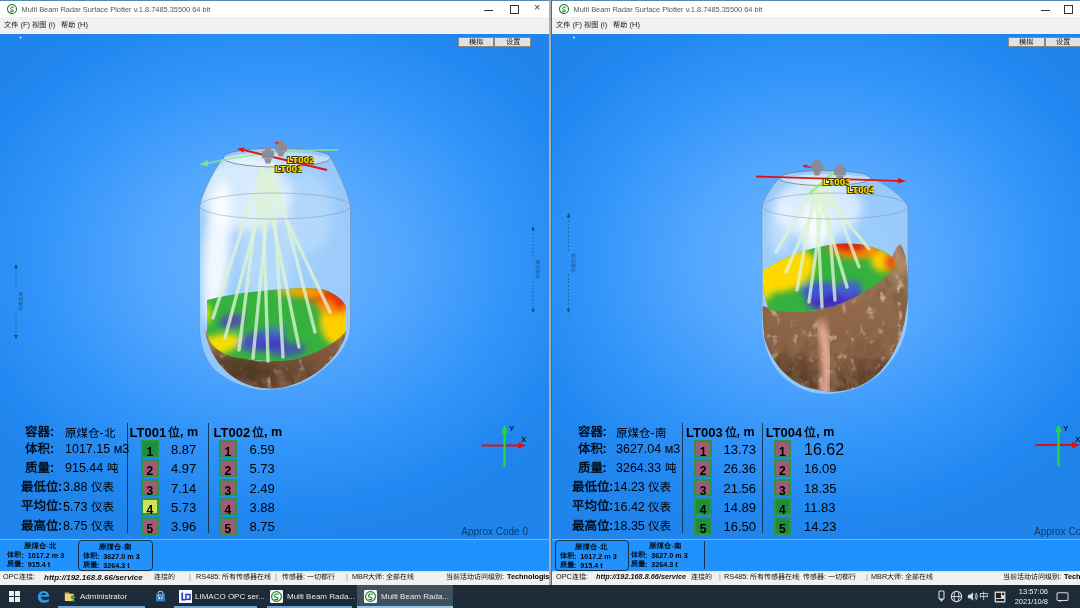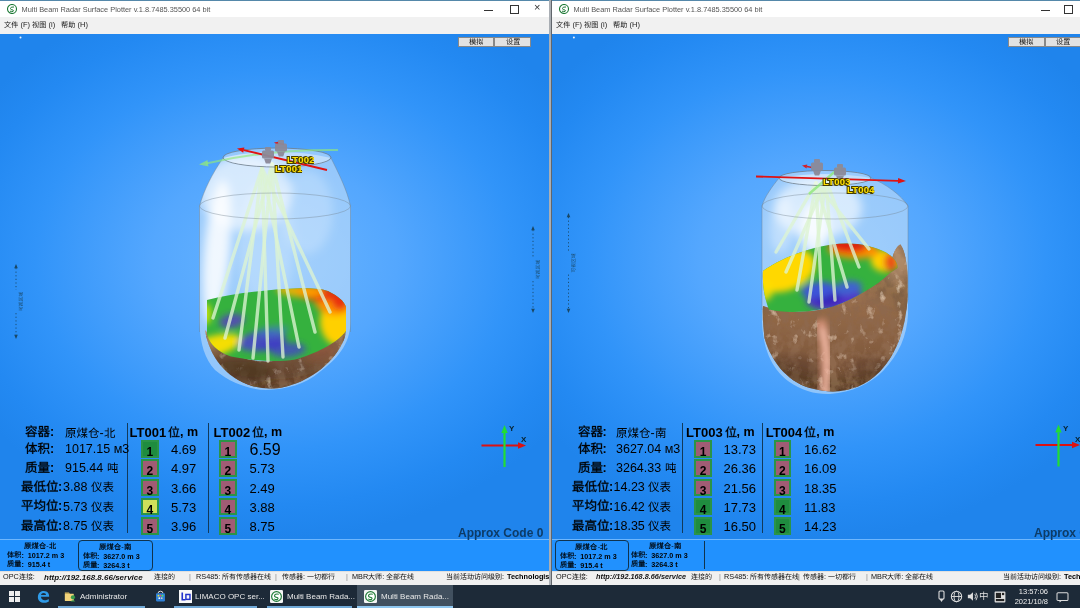--- a/index.html
+++ b/index.html
@@ -10,21 +10,21 @@
 .client{position:absolute;left:0;top:34px;width:100%;height:537px;
 background:radial-gradient(64% 52% at 50% 42%,#6ab5ff 0%,#54a7fe 35%,#3194f9 68%,#2389f2 88%,#1f84ec 100%)}
 .tabstrip{position:absolute;left:0;top:538.5px;width:100%;height:32.5px;background:#2191fe;
 border-top:1px solid rgba(255,255,255,0.35)}
 .sq{width:17.5px;height:17.5px;border:2.2px solid #2b9447;text-align:center;box-sizing:border-box}
 .sq span{font-size:12px;font-weight:bold;line-height:12.5px;color:#000}
 .tbn{top:36.5px;width:36.8px;height:10.5px;background:#e2e2e2;border:1px solid #888;box-sizing:border-box;
 display:flex;align-items:center;justify-content:center}
 .tbt{font-size:8px;color:#e8e8e8;top:592px}
 .tl{font-size:7.2px;font-weight:bold;color:#000}
-.approx{font-size:12px;color:#0d3b66;font-weight:bold}
+.approx{font-size:10px;color:#0d3b66;font-weight:normal}
 #tb{position:absolute;left:0;top:585px;width:1080px;height:23px;background:#1d2a38}
 </style></head><body>
 <svg width="0" height="0" style="position:absolute">
     <defs>
       <path id="u4e00" d="M44 449V531H960V449Z"></path>
       <path id="u4e2d" d="M458 40V219H96V694H171V632H458V959H537V632H825V689H902V219H537V40ZM171 558V292H458V558ZM825 558H537V292H825Z"></path>
       <path id="u4ed3" d="M496 39C397 202 218 344 31 425C51 443 73 470 85 490C134 466 182 439 229 408V803C229 909 270 934 406 934C437 934 666 934 699 934C825 934 853 893 868 739C844 734 811 721 792 708C783 835 771 860 696 860C645 860 447 860 407 860C323 860 307 850 307 803V467H686C680 588 672 638 659 653C651 660 642 662 624 662C605 662 553 662 499 656C508 675 516 703 517 723C572 726 627 727 655 724C685 723 707 717 724 698C746 671 755 604 763 429C763 418 764 395 764 395H249C345 329 432 248 503 159C624 301 759 394 919 476C930 454 951 428 971 412C805 337 660 245 544 104L566 69Z"></path>
       <path id="u4eea" d="M540 93C585 158 633 246 653 299L716 263C696 210 646 126 601 63ZM838 98C802 312 746 499 632 646C532 507 472 325 436 113L364 124C406 360 471 557 580 707C502 788 402 854 271 903C286 918 307 945 316 961C445 910 546 844 625 764C701 849 794 916 912 962C924 942 948 912 966 897C848 855 754 789 679 704C807 546 871 344 913 111ZM266 44C210 196 117 346 18 443C32 460 53 499 61 517C96 481 130 439 162 394V958H234V281C274 212 309 139 338 65Z"></path>
       <path id="u4ef6" d="M317 539V612H604V960H679V612H953V539H679V318H909V245H679V52H604V245H470C483 200 494 152 504 105L432 90C409 221 367 350 309 433C327 442 359 460 373 471C400 429 425 376 446 318H604V539ZM268 44C214 195 126 345 32 443C45 460 67 499 75 517C107 483 137 443 167 400V958H239V283C277 213 311 139 339 65Z"></path>
       <path id="u4f20" d="M266 44C210 196 116 346 18 443C31 460 52 499 60 517C94 482 128 440 160 395V958H232V283C272 214 308 139 337 65ZM468 755C563 813 676 903 731 960L787 904C760 877 721 845 677 812C754 729 838 634 899 563L846 530L834 535H513L549 416H954V345H569L602 226H908V156H621L647 55L573 45L545 156H348V226H526L493 345H291V416H472C451 487 429 553 411 605H769C725 655 671 716 619 771C587 749 554 728 523 709Z"></path>
@@ -369,29 +369,29 @@
           <use href="#u4f4d" x="2000"></use>
         </g>
       </svg>:</div>
     <div class="abs" style="left:63.0px;top:519.0px;font-size:12.5px;color:#000;line-height:14.8px;">8.75&nbsp;<svg width="23.00" height="11.50" viewBox="0 0 2000 1000" style="vertical-align:-0.125em;">
         <g fill="#000">
           <use href="#u4eea" x="0"></use>
           <use href="#u8868" x="1000"></use>
         </g>
       </svg></div>
     <div class="abs sq" style="left:141.0px;top:440.0px;background:#1f8c3f"><span>1</span></div>
-    <div class="abs" style="left:171.0px;top:442.0px;font-size:13.0px;color:#000;line-height:15.3px;">4.69</div>
+    <div class="abs" style="left:171.0px;top:442.0px;font-size:13.0px;color:#000;line-height:15.3px;">8.87</div>
     <div class="abs sq" style="left:219.0px;top:440.0px;background:#a05c74"><span>1</span></div>
-    <div class="abs" style="left:249.5px;top:442.0px;font-size:16px;color:#000;line-height:15.3px;">6.59</div>
+    <div class="abs" style="left:249.5px;top:442.0px;font-size:13.0px;color:#000;line-height:15.3px;">6.59</div>
     <div class="abs sq" style="left:141.0px;top:459.3px;background:#a05c74"><span>2</span></div>
     <div class="abs" style="left:171.0px;top:461.3px;font-size:13.0px;color:#000;line-height:15.3px;">4.97</div>
     <div class="abs sq" style="left:219.0px;top:459.3px;background:#a05c74"><span>2</span></div>
     <div class="abs" style="left:249.5px;top:461.3px;font-size:13.0px;color:#000;line-height:15.3px;">5.73</div>
     <div class="abs sq" style="left:141.0px;top:478.6px;background:#a05c74"><span>3</span></div>
-    <div class="abs" style="left:171.0px;top:480.6px;font-size:13.0px;color:#000;line-height:15.3px;">3.66</div>
+    <div class="abs" style="left:171.0px;top:480.6px;font-size:13.0px;color:#000;line-height:15.3px;">7.14</div>
     <div class="abs sq" style="left:219.0px;top:478.6px;background:#a05c74"><span>3</span></div>
     <div class="abs" style="left:249.5px;top:480.6px;font-size:13.0px;color:#000;line-height:15.3px;">2.49</div>
     <div class="abs sq" style="left:141.0px;top:497.9px;background:#cfe05a"><span>4</span></div>
     <div class="abs" style="left:171.0px;top:499.9px;font-size:13.0px;color:#000;line-height:15.3px;">5.73</div>
     <div class="abs sq" style="left:219.0px;top:497.9px;background:#a05c74"><span>4</span></div>
     <div class="abs" style="left:249.5px;top:499.9px;font-size:13.0px;color:#000;line-height:15.3px;">3.88</div>
     <div class="abs sq" style="left:141.0px;top:517.2px;background:#a05c74"><span>5</span></div>
     <div class="abs" style="left:171.0px;top:519.2px;font-size:13.0px;color:#000;line-height:15.3px;">3.96</div>
     <div class="abs sq" style="left:219.0px;top:517.2px;background:#a05c74"><span>5</span></div>
     <div class="abs" style="left:249.5px;top:519.2px;font-size:13.0px;color:#000;line-height:15.3px;">8.75</div>
@@ -754,31 +754,31 @@
       </svg>:</div>
     <div class="abs" style="left:61.5px;top:519.0px;font-size:12.5px;color:#000;line-height:14.8px;">18.35&nbsp;<svg width="23.00" height="11.50" viewBox="0 0 2000 1000" style="vertical-align:-0.125em;">
         <g fill="#000">
           <use href="#u4eea" x="0"></use>
           <use href="#u8868" x="1000"></use>
         </g>
       </svg></div>
     <div class="abs sq" style="left:142.3px;top:440.0px;background:#a05c74"><span>1</span></div>
     <div class="abs" style="left:171.5px;top:442.0px;font-size:13.0px;color:#000;line-height:15.3px;">13.73</div>
     <div class="abs sq" style="left:221.5px;top:440.0px;background:#a05c74"><span>1</span></div>
-    <div class="abs" style="left:252.0px;top:442.0px;font-size:13.0px;color:#000;line-height:15.3px;">16.62</div>
+    <div class="abs" style="left:252.0px;top:442.0px;font-size:16px;color:#000;line-height:15.3px;">16.62</div>
     <div class="abs sq" style="left:142.3px;top:459.3px;background:#a05c74"><span>2</span></div>
     <div class="abs" style="left:171.5px;top:461.3px;font-size:13.0px;color:#000;line-height:15.3px;">26.36</div>
     <div class="abs sq" style="left:221.5px;top:459.3px;background:#a05c74"><span>2</span></div>
     <div class="abs" style="left:252.0px;top:461.3px;font-size:13.0px;color:#000;line-height:15.3px;">16.09</div>
     <div class="abs sq" style="left:142.3px;top:478.6px;background:#a05c74"><span>3</span></div>
     <div class="abs" style="left:171.5px;top:480.6px;font-size:13.0px;color:#000;line-height:15.3px;">21.56</div>
     <div class="abs sq" style="left:221.5px;top:478.6px;background:#a05c74"><span>3</span></div>
     <div class="abs" style="left:252.0px;top:480.6px;font-size:13.0px;color:#000;line-height:15.3px;">18.35</div>
     <div class="abs sq" style="left:142.3px;top:497.9px;background:#1f8c3f"><span>4</span></div>
-    <div class="abs" style="left:171.5px;top:499.9px;font-size:13.0px;color:#000;line-height:15.3px;">17.73</div>
+    <div class="abs" style="left:171.5px;top:499.9px;font-size:13.0px;color:#000;line-height:15.3px;">14.89</div>
     <div class="abs sq" style="left:221.5px;top:497.9px;background:#1f8c3f"><span>4</span></div>
     <div class="abs" style="left:252.0px;top:499.9px;font-size:13.0px;color:#000;line-height:15.3px;">11.83</div>
     <div class="abs sq" style="left:142.3px;top:517.2px;background:#1f8c3f"><span>5</span></div>
     <div class="abs" style="left:171.5px;top:519.2px;font-size:13.0px;color:#000;line-height:15.3px;">16.50</div>
     <div class="abs sq" style="left:221.5px;top:517.2px;background:#1f8c3f"><span>5</span></div>
     <div class="abs" style="left:252.0px;top:519.2px;font-size:13.0px;color:#000;line-height:15.3px;">14.23</div>
     <div class="abs approx" style="left:482px;top:525.5px">Approx Code 0</div>
     <div class="abs" style="left:2.5px;top:540px;width:72.0px;height:28.5px;border:1px solid #10334d;border-radius:4px;">
       <div class="abs" style="left:0;top:1.5px;width:100%;text-align:center;font-size:7.4px;line-height:8px"><svg width="22.20" height="7.40" viewBox="0 0 3000 1000" style="vertical-align:-0.125em;">
           <g fill="#000" stroke="#000" stroke-width="26">

